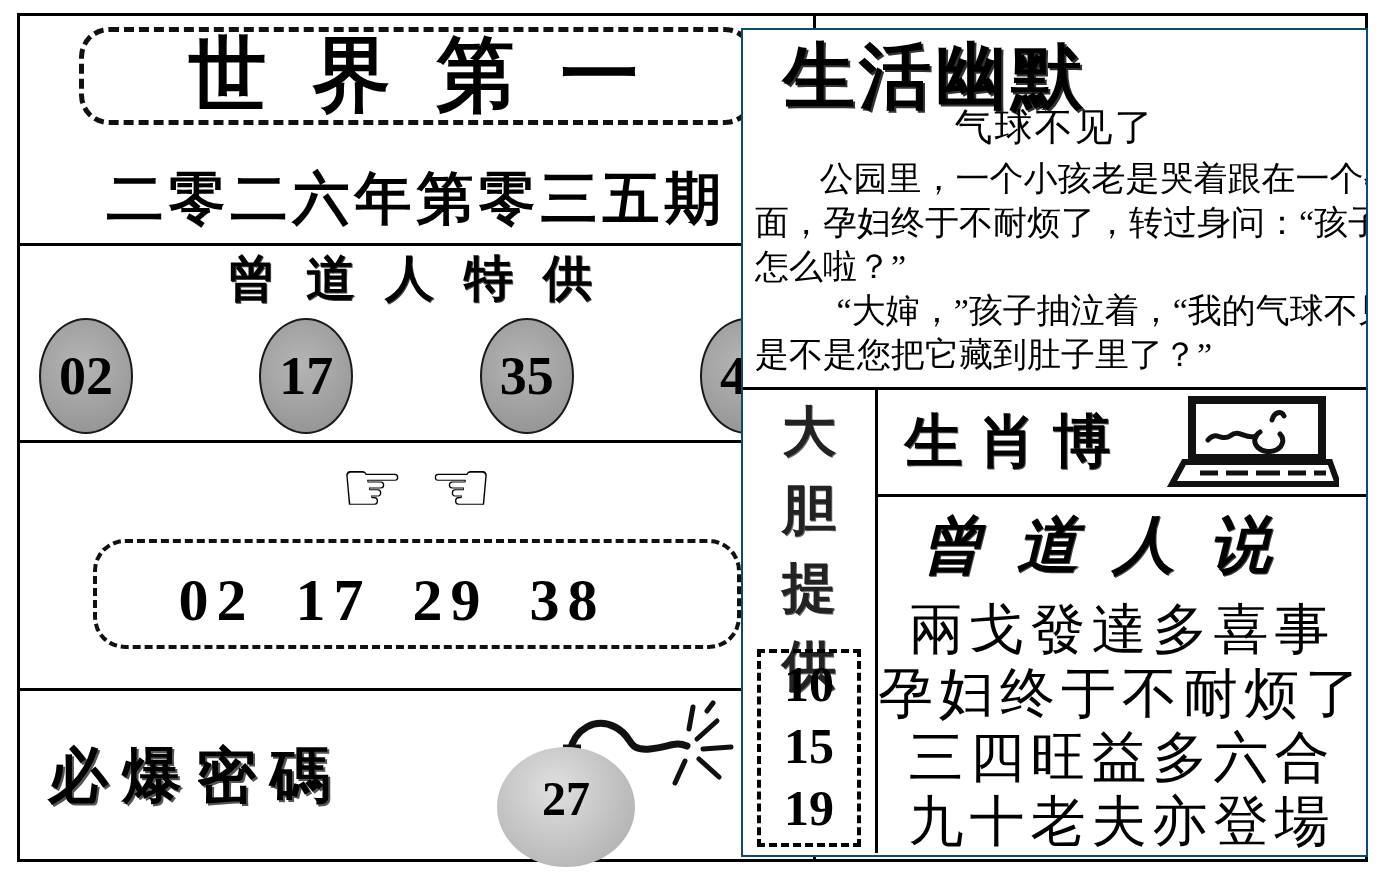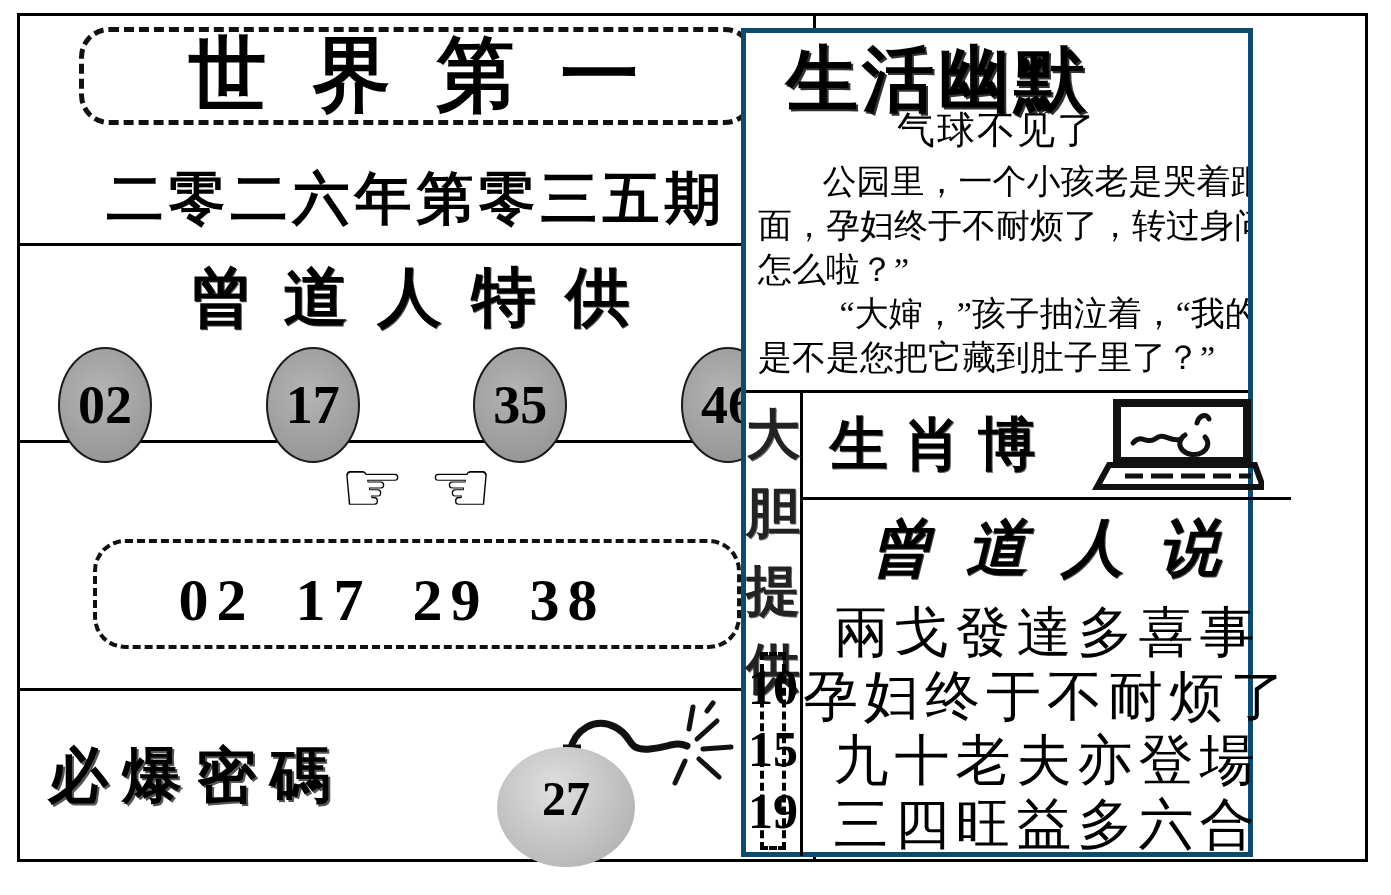--- a/index.html
+++ b/index.html
@@ -7,55 +7,55 @@
   .sheet{position:absolute;left:17px;top:13px;width:1351px;height:849px;border:3px solid #000;box-sizing:border-box;background:#fff;}
   
   .left-col{position:absolute;left:0;top:0;bottom:0;width:796px;border-right:3px solid #000;box-sizing:border-box;}
   .row{box-sizing:border-box;width:100%;}
   .title-row{height:120px;display:flex;align-items:center;justify-content:center;}
   .masthead-box{width:676px;height:98px;border:5px dashed #111;border-radius:30px;display:flex;align-items:center;justify-content:center;box-sizing:border-box;}
   .masthead-text{font-size:78px;font-weight:900;letter-spacing:46px;padding-left:40px;white-space:nowrap;transform:scaleY(1.05);}
   .issue-row{height:110px;border-bottom:3px solid #000;display:flex;align-items:center;justify-content:center;}
   .issue-text{font-family:"Liberation Sans",sans-serif;font-size:57px;font-weight:700;letter-spacing:5px;white-space:nowrap;margin-top:20px;}
   .tegong-row{height:197px;border-bottom:3px solid #000;display:flex;flex-direction:column;}
-  .tegong-title{text-align:center;font-size:64px;font-weight:800;letter-spacing:30px;padding-left:16px;margin-top:8px;white-space:nowrap;text-shadow:1px 1px 0 #444;}
-  .circles{display:flex;justify-content:space-between;padding:0 38px;margin-top:6px;align-items:center;}
+  .tegong-title{text-align:center;font-size:49px;font-weight:800;letter-spacing:30px;padding-left:16px;margin-top:0;white-space:nowrap;text-shadow:1px 1px 0 #444;}
+  .circles{display:flex;justify-content:space-between;padding:0 19px;margin-top:6px;align-items:center;}
   .circle{width:90px;height:112px;border-radius:50%;background:radial-gradient(circle at 45% 40%, #b5b5b5, #8f8f8f);border:2px solid #1a1a1a;display:flex;align-items:center;justify-content:center;font-size:54px;font-weight:700;font-family:"Liberation Serif",serif;}
   .wangma-row{height:240px;border-bottom:3px solid #000;}
   .wangma-head{display:flex;align-items:center;justify-content:center;gap:24px;margin-top:8px;}
   .hand{font-family:"DejaVu Sans",sans-serif;font-size:72px;line-height:72px;}
   .wangma-title{font-size:62px;font-weight:800;letter-spacing:12px;white-space:nowrap;text-shadow:1px 1px 0 #333;}
   .wangma-box{margin:16px auto 0;width:648px;height:110px;border:4px dashed #111;border-radius:32px;box-sizing:border-box;display:flex;align-items:center;}
   .wangma-nums{font-size:60px;font-weight:700;letter-spacing:8px;word-spacing:18px;padding-left:82px;font-family:"Liberation Serif",serif;margin-top:13px;}
   .mima-row{position:relative;height:169px;}
   .mima-title{position:absolute;left:28px;top:50%;transform:translateY(-50%);font-size:60px;font-weight:700;letter-spacing:14px;white-space:nowrap;text-shadow:2px 2px 0 #555;}
   .bomb{position:absolute;left:455px;top:8px;width:260px;height:160px;}
   .bomb-ball{position:absolute;left:22px;top:48px;width:138px;height:120px;border-radius:50%;background:radial-gradient(circle at 42% 35%, #e0e0e0, #b9b9b9 70%, #a8a8a8);display:flex;align-items:center;justify-content:center;}
   .bomb-num{font-size:48px;font-weight:700;font-family:"Liberation Serif",serif;margin-top:-18px;}
   .bomb svg{position:absolute;left:0;top:0;}
   
-  .right-col{position:absolute;left:721px;top:12px;width:512px;height:829px;border:5px solid #0c4a6e;box-sizing:border-box;background:#fff;}
+  .right-col{position:absolute;left:721px;top:12px;width:627px;height:829px;border:2px solid #0c4a6e;box-sizing:border-box;background:#fff;}
   .joke-box{height:360px;border-bottom:3px solid #000;box-sizing:border-box;padding:8px 12px 0 12px;overflow:hidden;}
   .joke-title{font-size:72px;font-weight:900;letter-spacing:4px;line-height:78px;margin-left:28px;text-shadow:2px 2px 0 #333;display:inline-block;}
   .joke-subtitle{text-align:center;font-size:38px;font-weight:400;margin-top:-14px;letter-spacing:2px;}
   .joke-body{margin-top:4px;}
   .joke-line{font-size:34px;line-height:44px;margin:0;white-space:nowrap;}
   .ind-1{text-indent:1.9em;}
   .ind-2{text-indent:2.4em;}
   .lower{display:flex;height:463px;}
   .dadan-col{width:181px;border-right:3px solid #000;box-sizing:border-box;position:relative;}
   .dadan-chars{display:flex;flex-direction:column;align-items:center;gap:22px;padding-top:14px;}
   .dadan-char{font-size:54px;font-weight:800;line-height:56px;color:#222;text-shadow:1px 1px 0 #666;}
   .dadan-box{position:absolute;left:14px;right:14px;bottom:6px;height:198px;border:4px dashed #000;box-sizing:border-box;display:flex;flex-direction:column;justify-content:flex-start;align-items:center;}
   .dadan-num{font-size:50px;font-weight:700;line-height:62px;font-family:"Liberation Serif",serif;}
   .lower-right{flex:1;display:flex;flex-direction:column;}
   .shengxiao-row{height:108px;border-bottom:3px solid #000;box-sizing:border-box;display:flex;align-items:center;justify-content:space-around;padding:0 8px;}
   .shengxiao-title{font-size:58px;font-weight:800;letter-spacing:16px;white-space:nowrap;text-shadow:1px 1px 0 #555;}
   .shuo-box{flex:1;padding-top:6px;}
-  .shuo-title{text-align:center;font-size:62px;font-weight:800;letter-spacing:34px;padding-left:30px;white-space:nowrap;font-style:italic;text-shadow:1px 1px 0 #444;}
+  .shuo-title{font-size:62px;font-weight:800;letter-spacing:34px;white-space:nowrap;font-style:italic;text-shadow:1px 1px 0 #444;margin-left:43px;}
   .shuo-lines{margin-top:10px;}
   .shuo-line{text-align:center;font-family:"Liberation Sans",sans-serif;font-size:55px;font-weight:500;line-height:64px;letter-spacing:6px;white-space:nowrap;}
 </style>
 </head>
 <body>
 
 <div class="sheet">
 
   <div class="left-col">
 
@@ -164,21 +164,21 @@
               <line x1="124" y1="77" x2="142" y2="77"></line>
               <line x1="150" y1="77" x2="162" y2="77"></line>
             </g>
           </svg>
         </div>
         <div class="shuo-box">
           <div class="shuo-title">曾道人说</div>
           <div class="shuo-lines">
             <div class="shuo-line">兩戈發達多喜事</div>
             <div class="shuo-line">孕妇终于不耐烦了</div>
+            <div class="shuo-line">三四旺益多六合</div>
             <div class="shuo-line">九十老夫亦登場</div>
-            <div class="shuo-line">三四旺益多六合</div>
           </div>
         </div>
       </div>
 
     </div>
   </div>
 </div>
 
 </body></html>

